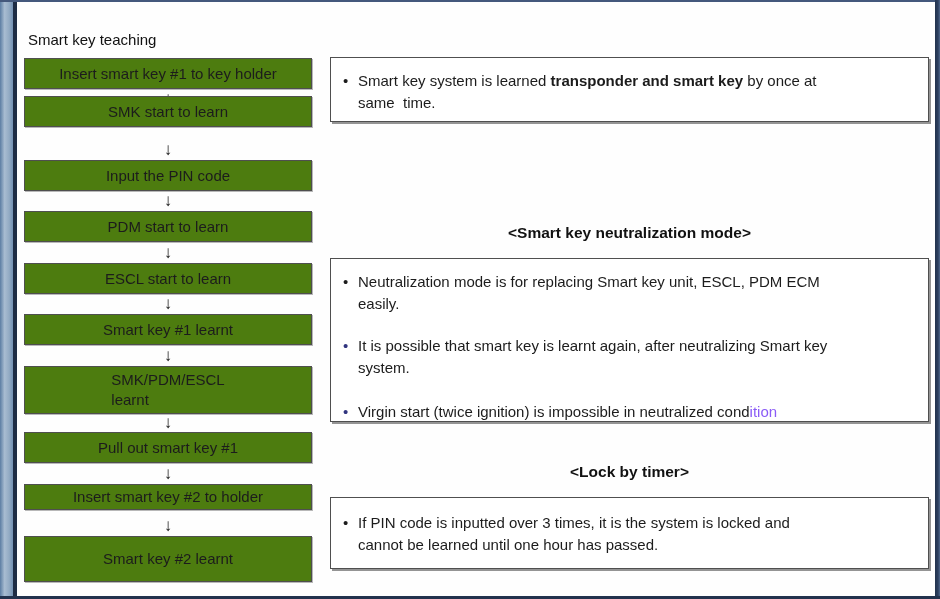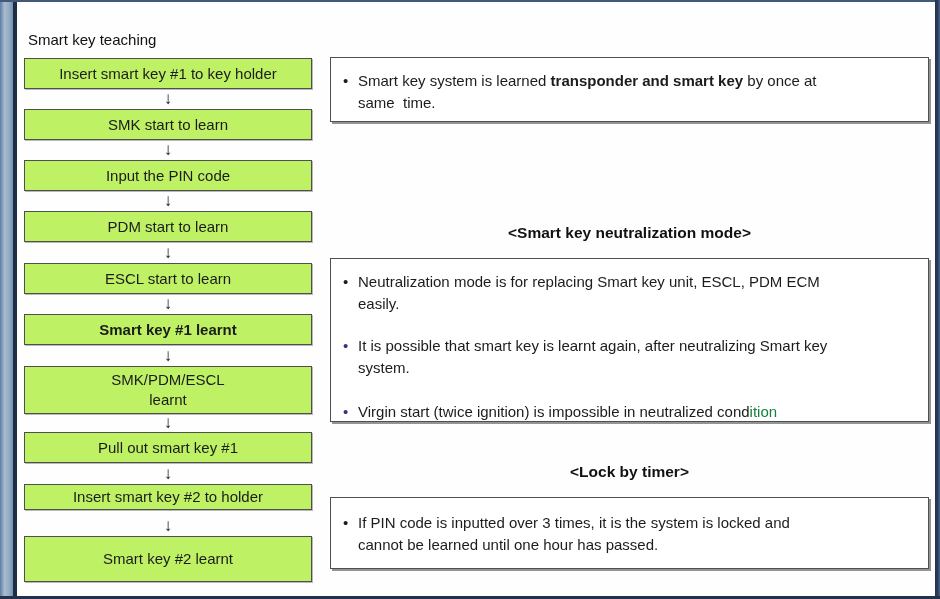--- a/index.html
+++ b/index.html
@@ -23,25 +23,25 @@
   .strip-left-navy { position: absolute; left: 13px; top: 0; width: 4px; height: 599px; background: #1e2c44; }
   .strip-top { position: absolute; left: 0; top: 0; width: 940px; height: 2px; background: #44587c; }
   .strip-right { position: absolute; left: 935px; top: 0; width: 5px; height: 599px;
     background: linear-gradient(90deg, #22324d 0%, #2c3f5f 60%, #51688d 100%); }
   .strip-bottom { position: absolute; left: 0; top: 596px; width: 940px; height: 3px; background: #22324d; }
 
   .page-title { position: absolute; left: 28px; top: 31px; font-size: 15px; font-weight: normal; color: #111; }
 
   .flow-box {
     position: absolute; left: 24px; width: 288px;
-    background: #bef264;
+    background: #4d7c0f;
     border: 1px solid #4f4f4f;
     box-shadow: 1px 1px 0 rgba(125,125,125,0.55);
     display: flex; align-items: center; justify-content: center;
-    font-size: 15px; text-align: center; white-space: pre-line; line-height: 20px;
+    font-size: 15px; white-space: pre-line; line-height: 20px;
   }
   .flow-arrow {
     position: absolute; left: 24px; width: 288px;
     text-align: center; font-weight: bold; font-size: 17px; color: #111;
     display: flex; align-items: center; justify-content: center;
   }
 
   .note-box {
     position: absolute; left: 330px; width: 599px;
     background: #fff;
@@ -66,33 +66,33 @@
   <div class="strip-left-navy"></div>
   <div class="strip-top"></div>
   <div class="strip-right"></div>
   <div class="strip-bottom"></div>
 
   <div class="page-title">Smart key teaching</div>
 
   <div class="flow-box" style="top:58px;height:31px;">Insert smart key #1 to key holder</div>
   <div class="flow-arrow" style="top:89px;height:20px;">↓</div>
 
-  <div class="flow-box" style="top:109px;height:31px;">SMK start to learn</div>
+  <div class="flow-box" style="top:96px;height:31px;">SMK start to learn</div>
   <div class="flow-arrow" style="top:140px;height:20px;">↓</div>
 
   <div class="flow-box" style="top:160px;height:31px;">Input the PIN code</div>
   <div class="flow-arrow" style="top:191px;height:20px;">↓</div>
 
   <div class="flow-box" style="top:211px;height:31px;">PDM start to learn</div>
   <div class="flow-arrow" style="top:242px;height:21px;">↓</div>
 
   <div class="flow-box" style="top:263px;height:31px;">ESCL start to learn</div>
   <div class="flow-arrow" style="top:294px;height:20px;">↓</div>
 
-  <div class="flow-box" style="top:314px;height:31px;font-weight:bold;">Smart key #1 learnt</div>
+  <div class="flow-box" style="top:314px;height:31px;">Smart key #1 learnt</div>
   <div class="flow-arrow" style="top:345px;height:21px;">↓</div>
 
   <div class="flow-box" style="top:366px;height:48px;">SMK/PDM/ESCL
 learnt</div>
   <div class="flow-arrow" style="top:414px;height:18px;">↓</div>
 
   <div class="flow-box" style="top:432px;height:31px;">Pull out smart key #1</div>
   <div class="flow-arrow" style="top:463px;height:21px;">↓</div>
 
   <div class="flow-box" style="top:484px;height:26px;">Insert smart key #2 to holder</div>
@@ -116,21 +116,21 @@
         <span class="btext"><span>Neutralization mode is for replacing Smart key unit, ESCL, PDM ECM
 easily.</span></span>
     </div>
     <div class="bullet-row" style="margin-bottom:22px;">
       <span class="bullet" style="color: rgb(49, 53, 127);">•</span>
         <span class="btext"><span>It is possible that smart key is learnt again, after neutralizing Smart key
 system.</span></span>
     </div>
     <div class="bullet-row">
       <span class="bullet" style="color: rgb(49, 53, 127);">•</span>
-        <span class="btext"><span>Virgin start (twice ignition) is impossible in neutralized cond</span><span style="color: #15803d;">ition</span></span>
+        <span class="btext"><span>Virgin start (twice ignition) is impossible in neutralized cond</span><span style="color: #8b5cf6;">ition</span></span>
     </div>
   </div>
 
   <div class="note-heading" style="top:463px;">&lt;Lock by timer&gt;</div>
 
   <div class="note-box" style="top:497px;height:72px;padding:14px 10px 0 12px;">
     <div class="bullet-row">
       <span class="bullet" style="color: rgb(28, 28, 28);">•</span>
         <span class="btext"><span>If PIN code is inputted over 3 times, it is the system is locked and
 cannot be learned until one hour has passed.</span></span>

